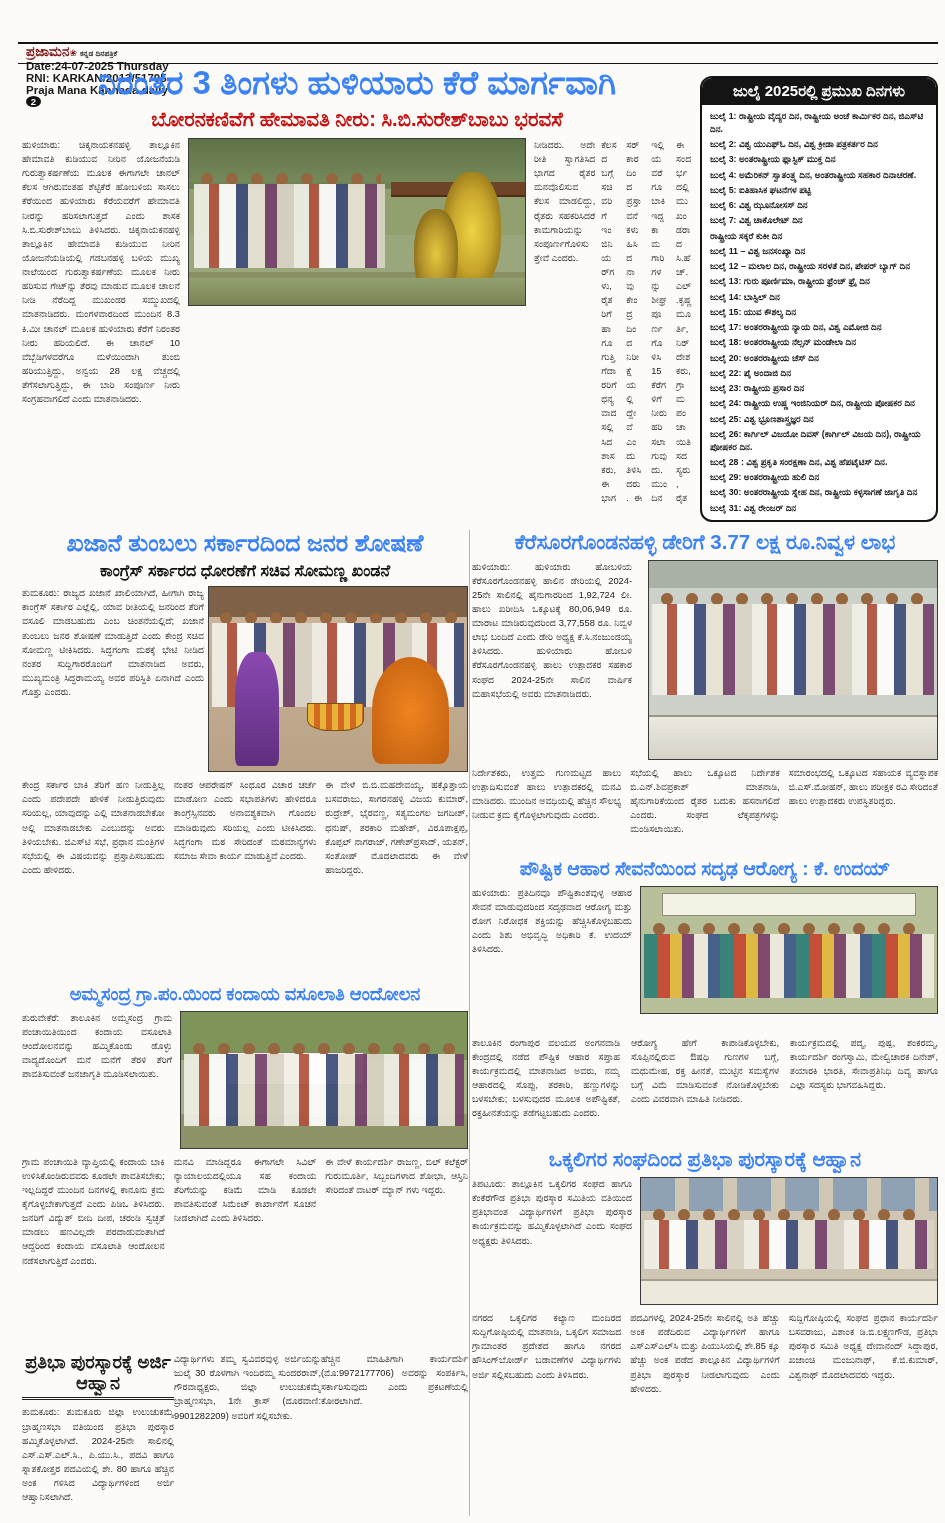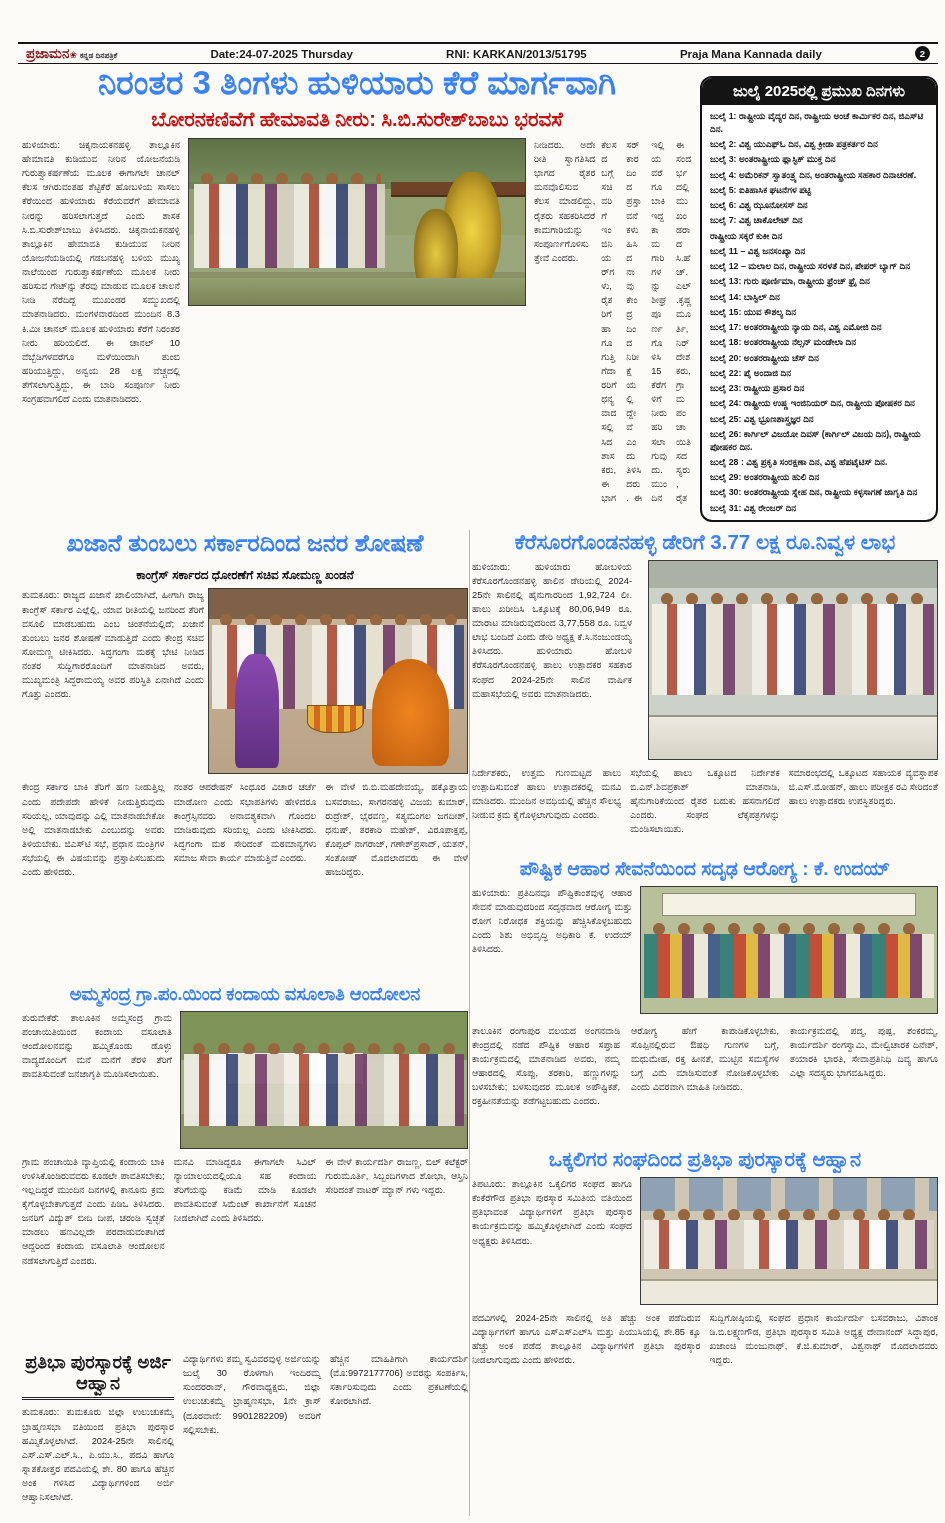--- a/index.html
+++ b/index.html
@@ -6,22 +6,22 @@
   html,body { background:#e8e6e0; }
   .page {
     position:relative; width:945px; height:1523px; margin:0 auto;
     background:#fcfbf8; color:#1b1b1b; overflow:hidden;
     font-family:"Liberation Sans","DejaVu Sans",sans-serif;
   }
   
   #masthead {
     position:absolute; left:18px; top:42px; width:920px; height:22px;
     border-top:2px solid #151515; border-bottom:1.5px solid #151515;
-    display:flex; align-items:center; justify-content:space-between;
-    padding:0 8px; font-weight:bold; font-size:11.5px;
+    display:flex; align-items:flex-start; justify-content:space-between;
+    padding:0 8px; font-weight:bold; font-size:11.5px;flex-direction:column;
   }
   .logo-main { color:#7d1416; font-size:13.5px; font-weight:bold; }
   .logo-flower { color:#7d1416; font-size:9px; }
   .logo-sub { color:#333; font-size:7.5px; font-weight:bold; margin-left:3px; }
   .page-circle {
     width:15px; height:15px; border-radius:50%; background:#111; color:#fff;
     font-size:9.5px; display:flex; align-items:center; justify-content:center;
   }
   
   .tcol {
@@ -97,60 +97,60 @@
   }
   #sidebar .sb-head {
     background:#141414; color:#fff; font-weight:bold; font-size:15px;
     text-align:center; padding:4px 2px 5px;
   }
   #sidebar ul { list-style:none; padding:5px 8px; }
   #sidebar li { font-size:8.8px; font-weight:600; line-height:1.45; margin-bottom:2.5px; text-align:left; }
   
   #story-somanna { position:absolute; left:22px; top:530px; width:446px; height:452px; }
   #story-somanna h1 { font-size:23.5px; }
-  #story-somanna h2 { font-size:12px; margin-top:11px; color:#101010; }
+  #story-somanna h2 { font-size:16px; margin-top:4px; color:#101010; }
   .s-row1 { display:flex; gap:4px; margin-top:6px; height:186px;justify-content:space-between; }
   .s-row1 .tcol { width:182px; }
   #photo-somanna { flex:1; height:186px; }
   .s-row2 { display:flex; gap:9px; margin-top:6px; height:192px; }
   .s-row2 .tcol { flex:1; }
   
   #story-dairy { position:absolute; left:472px; top:530px; width:466px; height:324px; }
   #story-dairy h1 { font-size:20.5px; }
   .d-row1 { display:flex; gap:16px; margin-top:6px; height:200px; }
   .d-row1 .tcol { width:160px; }
   #photo-dairy { flex:1; height:200px; }
   .d-row2 { display:flex; gap:9px; margin-top:6px; height:82px; }
   .d-row2 .tcol { flex:1; }
   
   #story-poshtika { position:absolute; left:472px; top:858px; width:466px; height:286px; }
   #story-poshtika h1 { font-size:19px; }
   .p-row1 { display:flex; gap:8px; margin-top:6px; height:128px; }
   .p-row1 .tcol { width:160px; }
   #photo-poshtika { flex:1; height:128px; }
-  .p-row2 { display:flex; gap:11px; margin-top:10px; height:112px; }
+  .p-row2 { display:flex; gap:11px; margin-top:22px; height:112px; }
   .p-row2 .tcol { flex:1; }
   
   #story-okkaliga { position:absolute; left:472px; top:1148px; width:466px; height:370px; }
   #story-okkaliga h1 { font-size:20px; }
   .o-row1 { display:flex; gap:8px; margin-top:6px; height:128px; }
   .o-row1 .tcol { width:160px; }
   #photo-okkaliga { flex:1; height:128px; }
   .o-row2 { display:flex; gap:9px; margin-top:6px; height:178px; }
   .o-row2 .tcol { flex:1; }
   
   #story-amma { position:absolute; left:22px; top:984px; width:446px; height:362px; }
   #story-amma h1 { font-size:18px; }
   .a-row1 { display:flex; gap:8px; margin-top:6px; height:138px; }
   .a-row1 .tcol { width:150px; }
   #photo-amma { flex:1; height:138px; }
   .a-row2 { display:flex; gap:9px; margin-top:6px; height:168px; }
   .a-row2 .tcol { flex:1; }
   
-  #story-pratibha { position:absolute; left:22px; top:1352px; width:446px; height:164px; display:flex; gap:9px; }
+  #story-pratibha { position:absolute; left:22px; top:1352px; width:446px; height:164px; display:flex; }
   .pr-col0 { width:152px; display:flex; flex-direction:column; }
   .pr-head {
     font-size:18px; font-weight:bold; text-align:center; line-height:1.15;
     border-bottom:3px double #222; padding-bottom:4px; margin-bottom:5px;
   }
   .pr-col0 .tcol, .pr-col { flex:1; }
   .pr-col { width:138px; }
   .pr-col:last-child { flex:1; }
   
   #vrule { position:absolute; left:469px; top:530px; width:1px; height:986px; background:#b9b4a8; }
@@ -321,20 +321,21 @@
       <div class="photo" id="photo-okkaliga">
         <div class="windows"></div>
         <div class="crowd">
           <div class="heads"></div>
           <div class="bodies"></div>
         </div>
         <div class="table-strip"></div>
       </div>
     </div>
     <div class="o-row2">
+      <div class="tcol">ನಗರದ ಒಕ್ಕಲಿಗರ ಕಲ್ಯಾಣ ಮಂದಿರದ ಸುದ್ದಿಗೋಷ್ಠಿಯಲ್ಲಿ ಮಾತನಾಡಿ, ಒಕ್ಕಲಿಗ ಸಮಾಜದ ಗ್ರಾಮಾಂತರ ಪ್ರದೇಶದ ಹಾಗೂ ನಗರದ ಹೌಸಿಂಗ್‌ಬೋರ್ಡ್ ಬಡಾವಣೆಗಳ ವಿದ್ಯಾರ್ಥಿಗಳು ಅರ್ಜಿ ಸಲ್ಲಿಸಬಹುದು ಎಂದು ತಿಳಿಸಿದರು.</div>
       <div class="tcol">ಪದವಿಗಳಲ್ಲಿ 2024-25ನೇ ಸಾಲಿನಲ್ಲಿ ಅತಿ ಹೆಚ್ಚು ಅಂಕ ಪಡೆದಿರುವ ವಿದ್ಯಾರ್ಥಿಗಳಿಗೆ ಹಾಗೂ ಎಸ್‌ಎಸ್‌ಎಲ್‌ಸಿ ಮತ್ತು ಪಿಯುಸಿಯಲ್ಲಿ ಶೇ.85 ಕ್ಕೂ ಹೆಚ್ಚು ಅಂಕ ಪಡೆದ ತಾಲ್ಲೂಕಿನ ವಿದ್ಯಾರ್ಥಿಗಳಿಗೆ ಪ್ರತಿಭಾ ಪುರಸ್ಕಾರ ನೀಡಲಾಗುವುದು ಎಂದು ಹೇಳಿದರು.</div>
       <div class="tcol">ಸುದ್ದಿಗೋಷ್ಠಿಯಲ್ಲಿ ಸಂಘದ ಪ್ರಧಾನ ಕಾರ್ಯದರ್ಶಿ ಬಸವರಾಜು, ವಿಶಾಂಕ ಡಿ.ಬಿ.ಲಕ್ಷ್ಮಣಗೌಡ, ಪ್ರತಿಭಾ ಪುರಸ್ಕಾರ ಸಮಿತಿ ಅಧ್ಯಕ್ಷ ದೇವಾನಂದ್ ಸಿದ್ದಾಪುರ, ಖಜಾಂಚಿ ಮಂಜುನಾಥ್, ಕೆ.ಜಿ.ಕುಮಾರ್, ವಿಶ್ವನಾಥ್ ಮೊದಲಾದವರು ಇದ್ದರು.</div>
     </div>
   </section>
 
   <section id="story-pratibha">
     <div class="pr-col0">
       <div class="pr-head">ಪ್ರತಿಭಾ ಪುರಸ್ಕಾರಕ್ಕೆ ಅರ್ಜಿ ಆಹ್ವಾನ</div>
       <div class="tcol">ತುಮಕೂರು: ತುಮಕೂರು ಜಿಲ್ಲಾ ಉಲುಚುಕಮ್ಮೆ ಬ್ರಾಹ್ಮಣಸಭಾ ವತಿಯಿಂದ ಪ್ರತಿಭಾ ಪುರಸ್ಕಾರ ಹಮ್ಮಿಕೊಳ್ಳಲಾಗಿದೆ. 2024-25ನೇ ಸಾಲಿನಲ್ಲಿ ಎಸ್.ಎಸ್.ಎಲ್.ಸಿ., ಪಿ.ಯು.ಸಿ., ಪದವಿ ಹಾಗೂ ಸ್ನಾತಕೋತ್ತರ ಪದವಿಯಲ್ಲಿ ಶೇ. 80 ಹಾಗೂ ಹೆಚ್ಚಿನ ಅಂಕ ಗಳಿಸಿದ ವಿದ್ಯಾರ್ಥಿಗಳಿಂದ ಅರ್ಜಿ ಆಹ್ವಾನಿಸಲಾಗಿದೆ.</div>
     </div>

